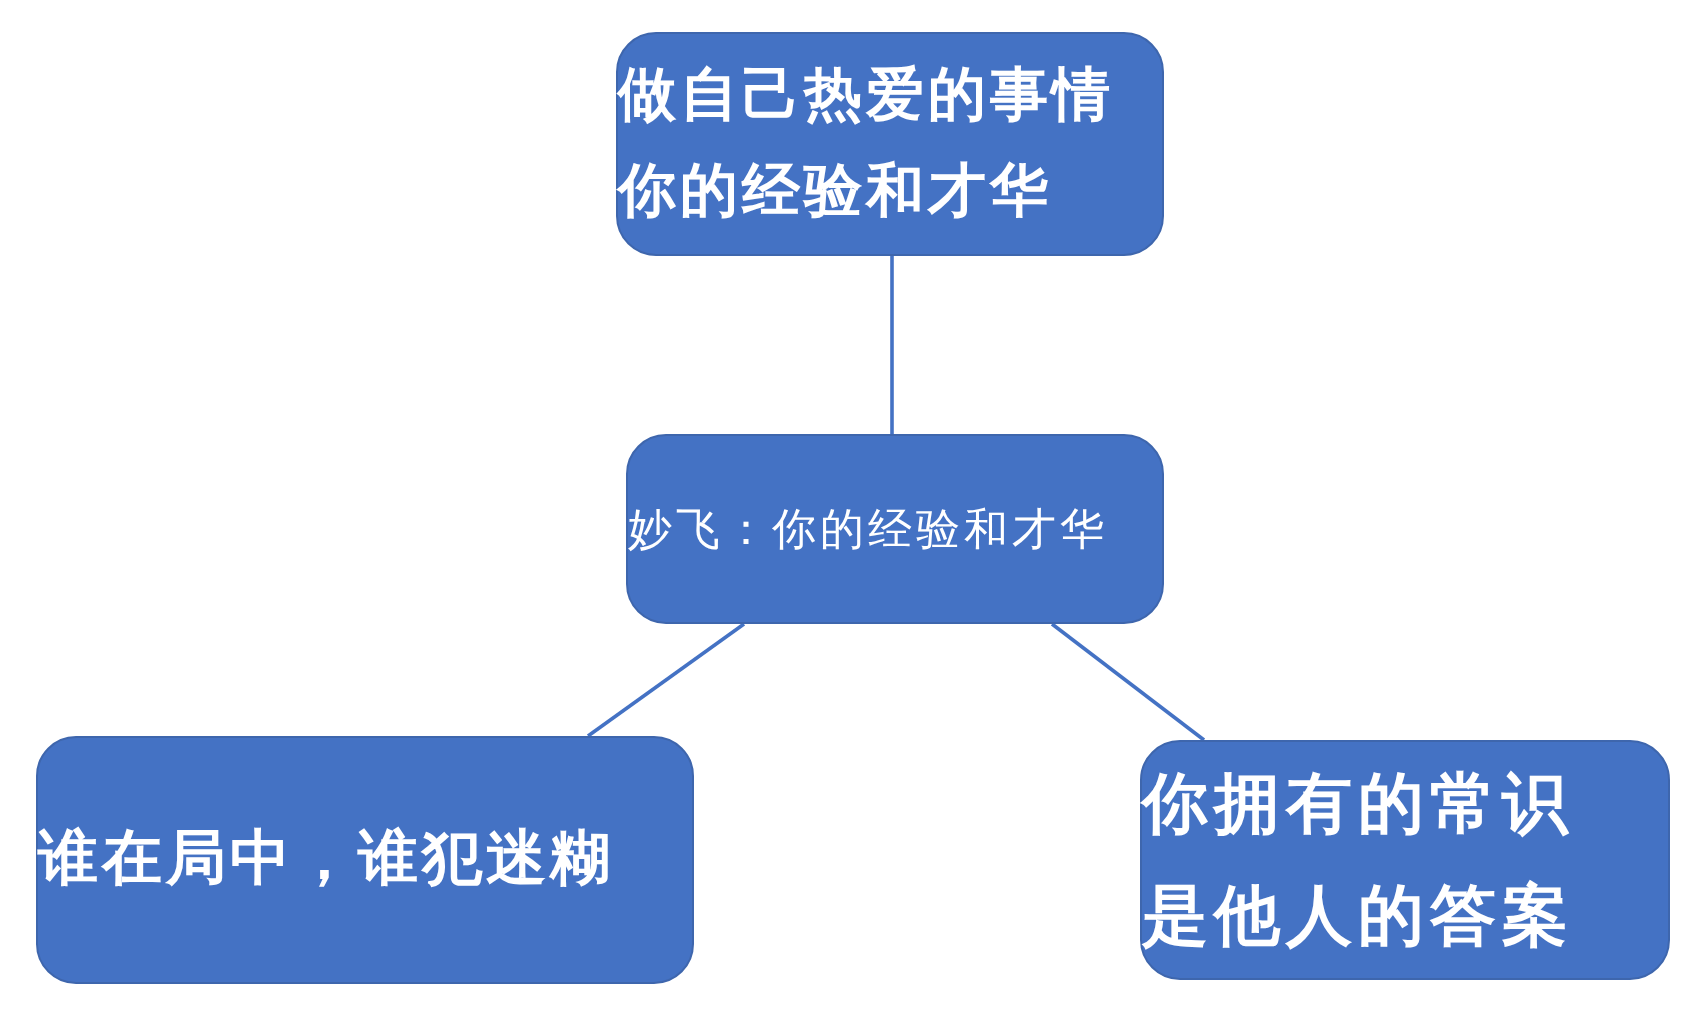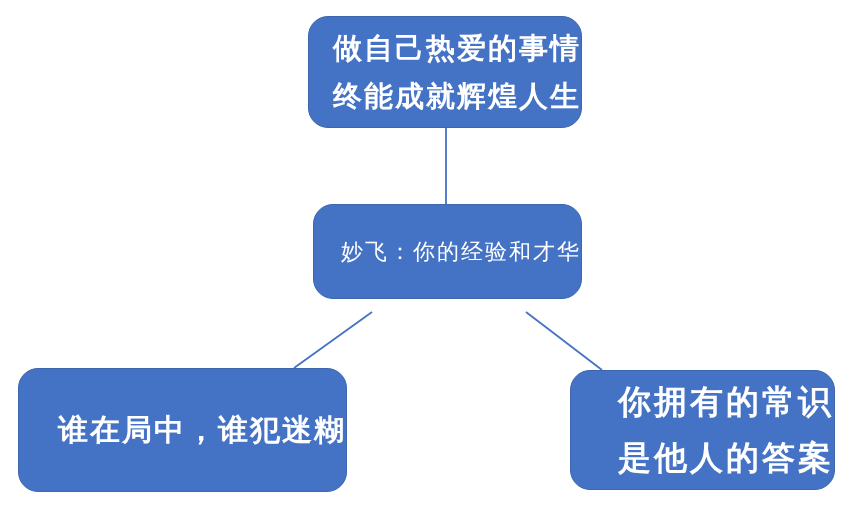--- a/index.html
+++ b/index.html
@@ -26,39 +26,39 @@
   .node {
     position: absolute;
     box-sizing: border-box;
     background: var(--node-fill, #4472C4);
     border: 1px solid var(--node-border, #3e66ad);
     border-radius: 20px;
     color: var(--text, #ffffff);
     display: flex;
     flex-direction: column;
     justify-content: center;
-    align-items: flex-end;
+    align-items: flex-start;
     text-align: center;
   }
   .node .txt-line {
     white-space: nowrap;
   }
   .node-top {
     left: 308px;
     top: 16px;
     width: 274px;
     height: 112px;
     font-size: 29px;
     font-weight: bold;
     letter-spacing: 2px;
     line-height: 48px;
   }
   .node-middle {
     left: 313px;
-    top: 204px;
+    top: 217px;
     width: 269px;
     height: 95px;
     font-size: 22px;
     font-weight: normal;
     letter-spacing: 2px;
     line-height: 40px;
   }
   .node-bottom-left {
     left: 18px;
     top: 368px;
@@ -86,21 +86,21 @@
 <div class="canvas">
 
   <svg class="connectors" viewBox="0 0 850 508" xmlns="http://www.w3.org/2000/svg">
     <line x1="446" y1="128" x2="446" y2="217" stroke-width="1.8" stroke="#4472C4"></line>
     <line x1="372" y1="312" x2="294" y2="368" stroke-width="1.8" stroke="#4472C4"></line>
     <line x1="526" y1="312" x2="602" y2="370" stroke-width="1.8" stroke="#4472C4"></line>
   </svg>
 
   <div class="node node-top">
     <div class="txt-line">做自己热爱的事情</div>
-    <div class="txt-line">终能成就辉煌人生</div>
+    <div class="txt-line">你的经验和才华</div>
   </div>
 
   <div class="node node-middle">
     <div class="txt-line">妙飞：你的经验和才华</div>
   </div>
 
   <div class="node node-bottom-left">
     <div class="txt-line">谁在局中，谁犯迷糊</div>
   </div>
 

